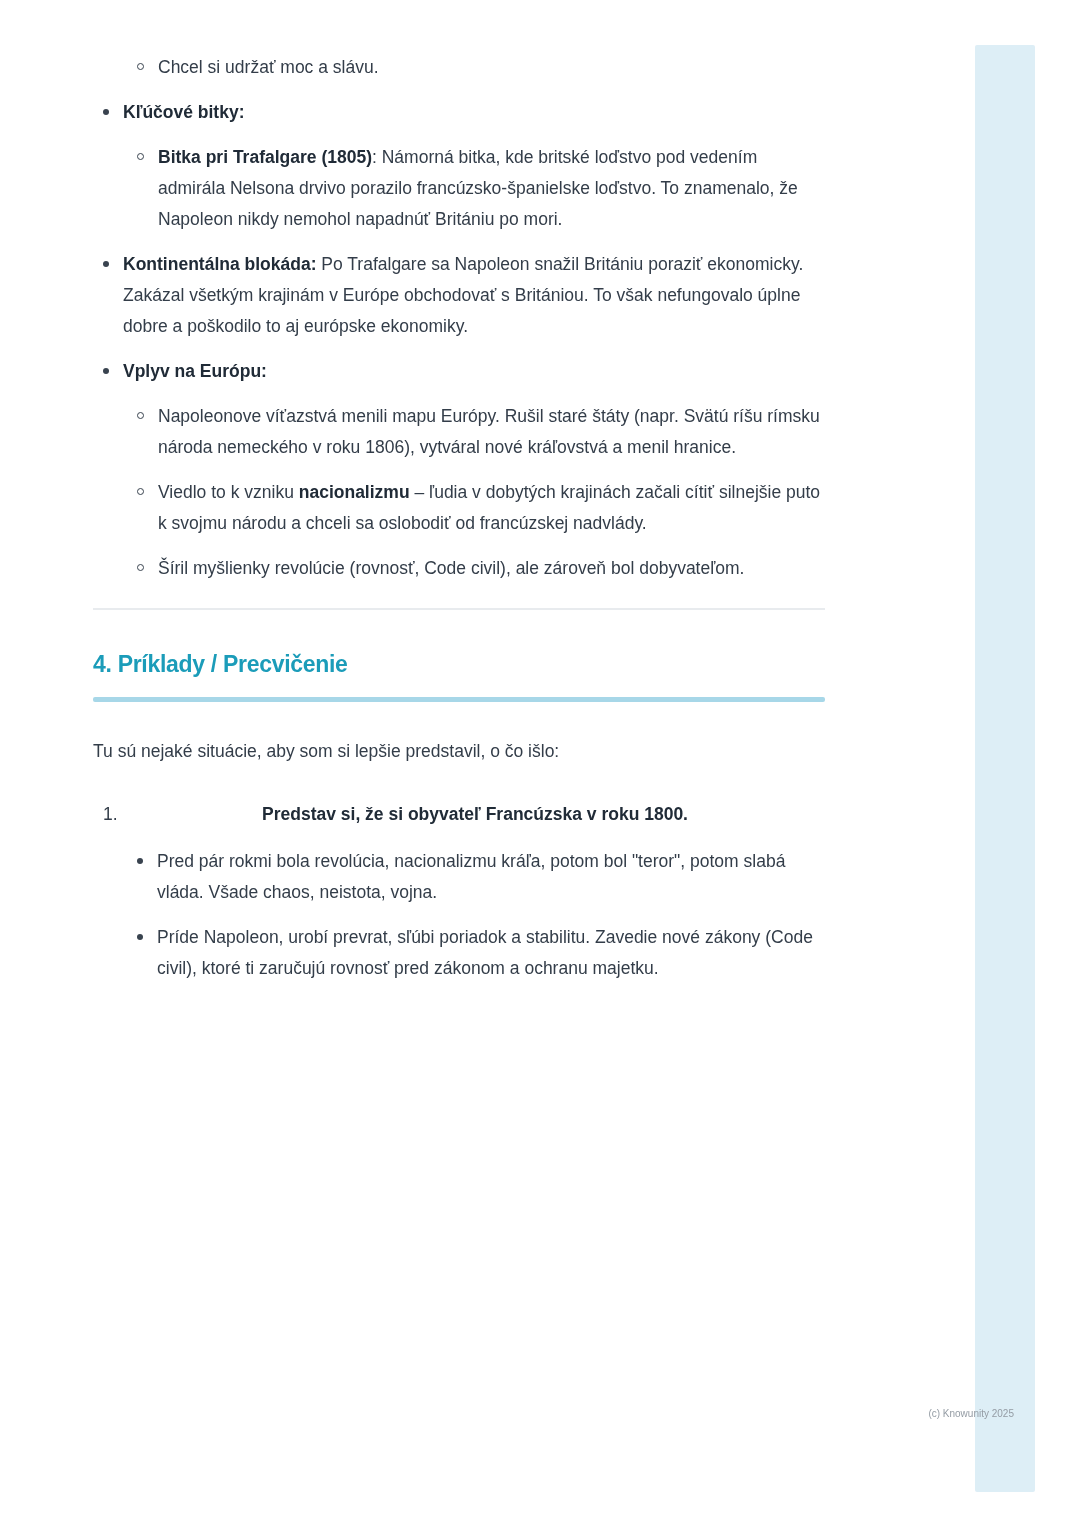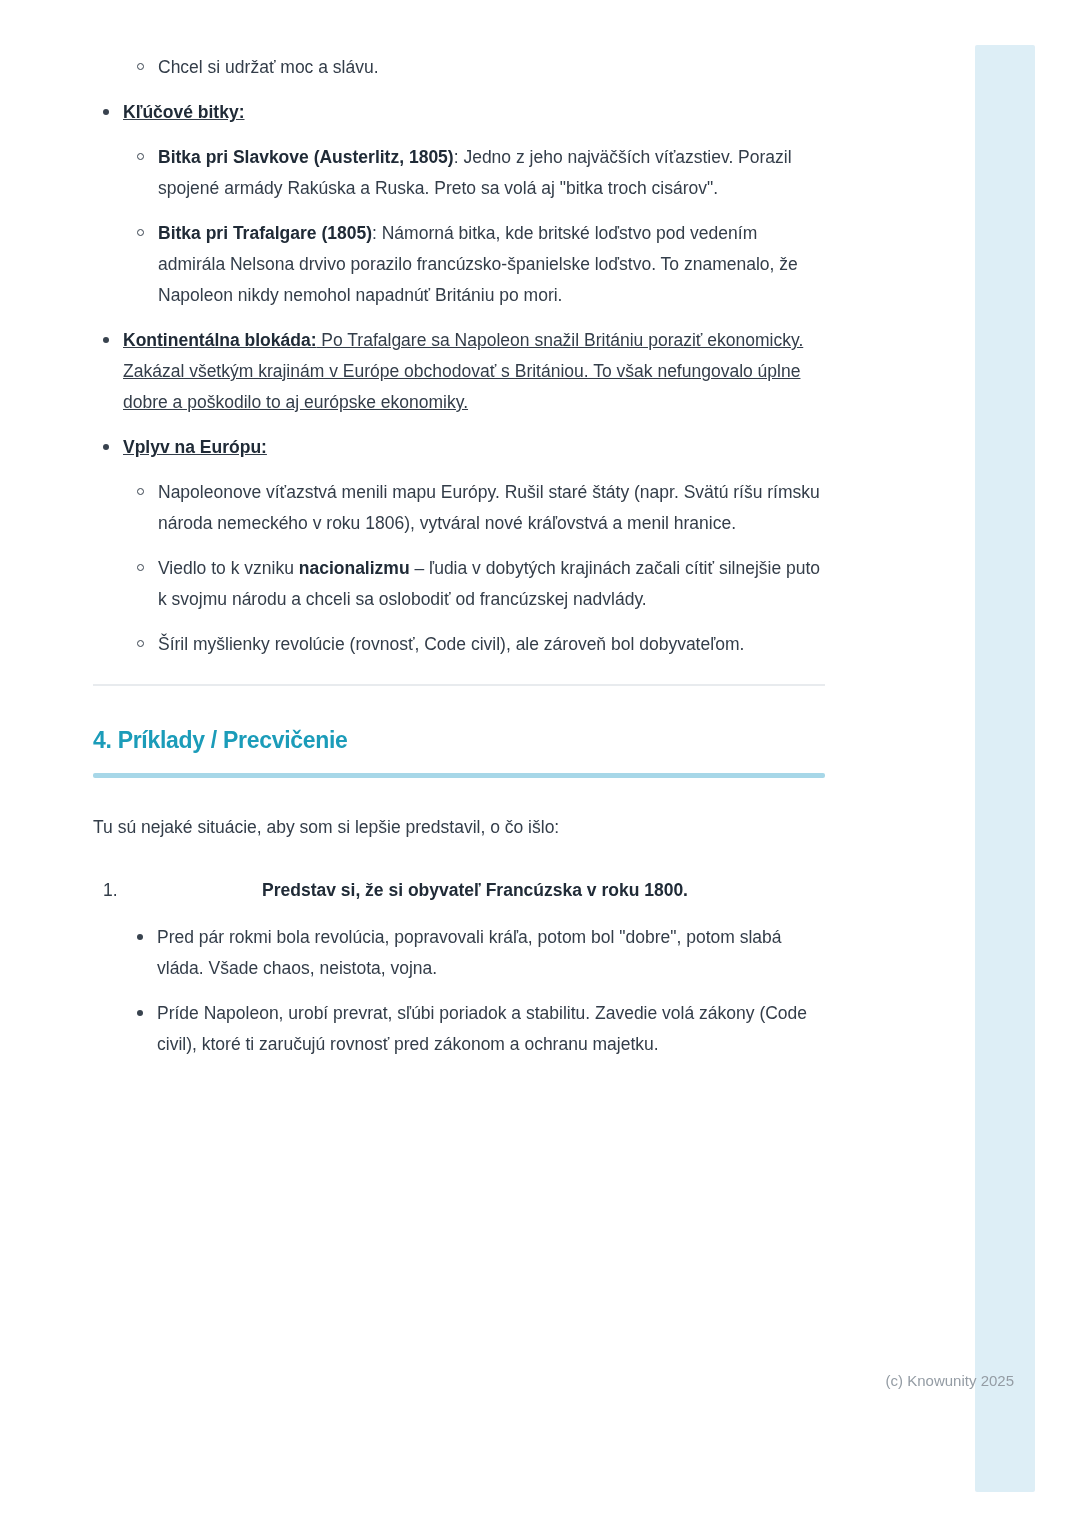--- a/index.html
+++ b/index.html
@@ -15,21 +15,21 @@
     position: absolute; top: 45px; right: 45px;
     width: 60px; height: 1447px;
     background: var(--strip, #ddeef6);
     border-radius: 2px;
   }
   .content {
     position: absolute; left: 93px; top: 52px; width: 732px;
     font-size: 17.5px; line-height: 31px;
   }
   .li { display: flex; align-items: flex-start; margin: 0 0 14px; }
-  .li.l1 { margin-left: 10px; margin-top: 3px; text-decoration: underline; }
+  .li.l1 { margin-left: 10px; margin-top: 3px; }
   .li.l2 { margin-left: 44px; justify-content: flex-end; }
   .marker { flex: 0 0 auto; }
   .marker.disc {
     width: 6px; height: 6px; border-radius: 50%;
     background: #39434f; margin-top: 12px;
   }
   .marker.circle {
     width: 7px; height: 7px; border-radius: 50%;
     border: 1.6px solid #39434f; margin-top: 11px; background: transparent;
   }
@@ -43,41 +43,37 @@
   .heading {
     margin: 34px 0 0; font-size: 23px; line-height: 40px;
     font-weight: 700; letter-spacing: -0.3px;
     color: var(--accent, #1b9cb9);
   }
   .heading-underline {
     height: 5px; margin-top: 13px; border-radius: 2px;
     background: var(--underline, #a7d7e8);
   }
   .footer {
-    position: absolute; top: 1372px; right: 66px;
-    font-size: 15px; color: var(--muted, #949ca4);
+    position: absolute; top: 1408px; right: 66px;
+    font-size: 10px; color: var(--muted, #949ca4);
   }
 </style>
 </head>
 <body>
 
 <div class="page">
   <div class="side-strip"></div>
   <main class="content">
       <div class="li l2">
         <span class="marker circle"></span>
         <span class="text"><span class="seg">Chcel si udržať moc a slávu.</span></span>
       </div>
       <div class="li l1">
         <span class="marker disc"></span>
         <span class="text"><span class="seg bold">Kľúčové bitky:</span></span>
-      </div>
-      <div class="li l2">
-        <span class="marker circle"></span>
-        <span class="text"><span class="seg bold">Bitka pri Slavkove (Austerlitz, 1805)</span><span class="seg">: Jedno z jeho najväčších víťazstiev. Porazil spojené armády Rakúska a Ruska. Preto sa volá aj "bitka troch cisárov".</span></span>
       </div>
       <div class="li l2">
         <span class="marker circle"></span>
         <span class="text"><span class="seg bold">Bitka pri Trafalgare (1805)</span><span class="seg">: Námorná bitka, kde britské loďstvo pod vedením admirála Nelsona drvivo porazilo francúzsko-španielske loďstvo. To znamenalo, že Napoleon nikdy nemohol napadnúť Britániu po mori.</span></span>
       </div>
       <div class="li l1">
         <span class="marker disc"></span>
         <span class="text"><span class="seg bold">Kontinentálna blokáda:</span><span class="seg"> Po Trafalgare sa Napoleon snažil Britániu poraziť ekonomicky. Zakázal všetkým krajinám v Európe obchodovať s Britániou. To však nefungovalo úplne dobre a poškodilo to aj európske ekonomiky.</span></span>
       </div>
       <div class="li l1">
@@ -99,21 +95,21 @@
       <div class="divider"></div>
       <h2 class="heading"><span class="seg">4. Príklady / Precvičenie</span></h2>
       <div class="heading-underline"></div>
       <p class="para"><span class="seg">Tu sú nejaké situácie, aby som si lepšie predstavil, o čo išlo:</span></p>
       <div class="li num">
         <span class="num-marker">1.</span>
         <span class="text"><span class="seg bold">Predstav si, že si obyvateľ Francúzska v roku 1800.</span></span>
       </div>
       <div class="li l2">
         <span class="marker disc"></span>
-        <span class="text"><span class="seg">Pred pár rokmi bola revolúcia, popravovali kráľa, potom bol "dobre", potom slabá vláda. Všade chaos, neistota, vojna.</span></span>
+        <span class="text"><span class="seg">Pred pár rokmi bola revolúcia, nacionalizmu kráľa, potom bol "teror", potom slabá vláda. Všade chaos, neistota, vojna.</span></span>
       </div>
       <div class="li l2">
         <span class="marker disc"></span>
-        <span class="text"><span class="seg">Príde Napoleon, urobí prevrat, sľúbi poriadok a stabilitu. Zavedie volá zákony (Code civil), ktoré ti zaručujú rovnosť pred zákonom a ochranu majetku.</span></span>
+        <span class="text"><span class="seg">Príde Napoleon, urobí prevrat, sľúbi poriadok a stabilitu. Zavedie nové zákony (Code civil), ktoré ti zaručujú rovnosť pred zákonom a ochranu majetku.</span></span>
       </div>
     </main>
   <div class="footer">(c) Knowunity 2025</div>
 </div>
 
 </body></html>

